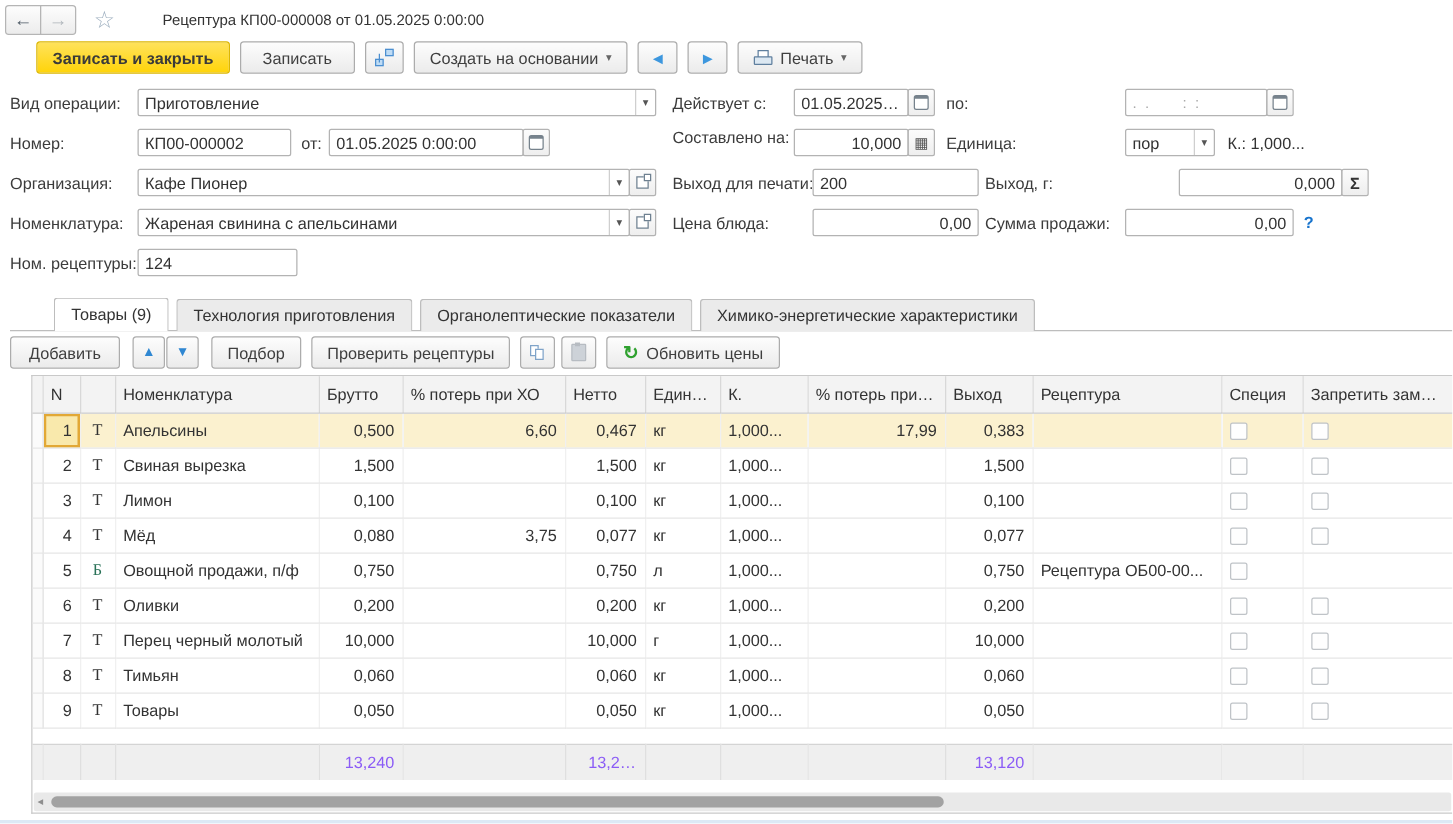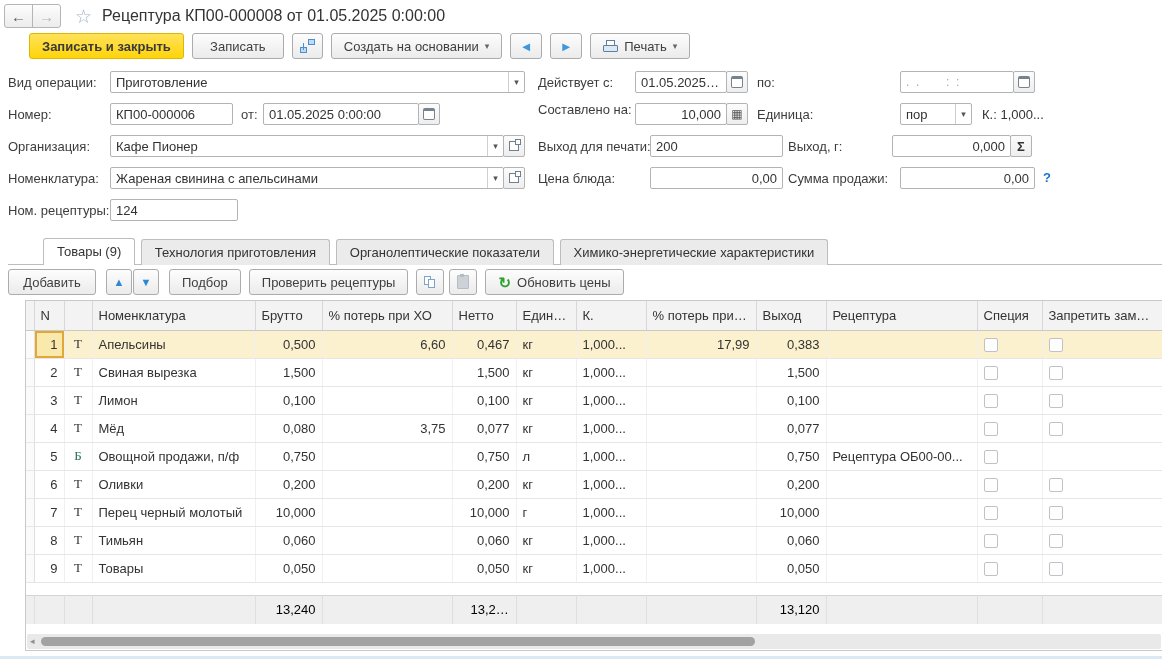--- a/index.html
+++ b/index.html
@@ -6,21 +6,21 @@
   .app{position:relative;width:1162px;height:659px;background:#fff;overflow:hidden;
        font-family:"Liberation Sans",sans-serif;font-size:13px;color:#333;}
   
   .titlebar{position:absolute;left:4px;top:3px;height:26px;display:flex;align-items:center;}
   .navgroup{display:flex;}
   .navbtn{width:29px;height:24px;border:1px solid #B5B5B5;background:linear-gradient(#FDFDFD,#ECECEC);
           display:flex;align-items:center;justify-content:center;font-size:15px;color:#4F5B66;padding:0;cursor:pointer;}
   .navbtn:first-child{border-radius:3px 0 0 3px;}
   .navbtn.fwd{border-radius:0 3px 3px 0;margin-left:-1px;color:#B0B6BC;}
   .star{font-size:19px;color:#9FB0C0;margin:0 10px 0 14px;line-height:1;}
-  .title{font-size:16px;color:#333;white-space:nowrap;}
+  .title{font-size:12px;color:#333;white-space:nowrap;margin-left:28px;}
   
   .toolbar{position:absolute;left:2px;top:33px;height:26px;display:flex;align-items:center;padding-left:27px;}
   .btn{height:26px;box-sizing:border-box;border:1px solid #ACACAC;border-radius:3px;
        background:linear-gradient(#FDFDFD,#EBEBEB);color:#3F3F3F;font-size:13px;
        font-family:"Liberation Sans",sans-serif;display:inline-flex;align-items:center;justify-content:center;
        padding:0 12px;cursor:pointer;white-space:nowrap;}
   .btn.yellow{background:linear-gradient(#FFE25B,#FFD40A);border-color:#DDB700;font-weight:bold;color:#3A3A3A;}
   .btn.iconbtn{padding:0 7px;}
   .ml8{margin-left:8px;} .ml10{margin-left:10px;} .ml5{margin-left:5px;} .ml1{margin-left:1px;}
   .dd-arrow{font-size:9px;color:#666;margin-left:6px;}
@@ -73,21 +73,21 @@
   table.grid{border-collapse:collapse;table-layout:fixed;width:1136px;}
   .grid th,.grid td{height:28px;padding:0 6px;font-size:13px;font-weight:normal;overflow:hidden;
                     white-space:nowrap;text-overflow:ellipsis;box-sizing:border-box;}
   .grid thead th{background:#F3F3F3;border-right:1px solid #D8D8D8;border-bottom:1px solid #C9C9C9;text-align:left;color:#333;height:29px;}
   .grid tbody td{border-right:1px solid #F0F0F0;border-bottom:1px solid #E6E6E6;color:#333;background:#fff;}
   .grid tbody td.c-margin{background:#FBFBFB;border-right:1px solid #E0E0E0;}
   .grid tbody tr.sel td{background:#FBF1CF;}
   .grid tbody tr.sel td.c-margin{background:#FBFBFB;}
   .grid td.curcell{box-shadow:inset 0 0 0 2px #E2A835;background:#F9E9AC !important;}
   .grid tr.filler td{height:13px;border:none;background:#fff;}
-  .grid tfoot td{background:#EFEFEF;border-right:1px solid #DFDFDF;border-top:1px solid #D4D4D4;height:29px;color:#000000;padding-left:18px;}
+  .grid tfoot td{background:#EFEFEF;border-right:1px solid #DFDFDF;border-top:1px solid #D4D4D4;height:29px;color:#8b5cf6;padding-left:18px;}
   .al-r{text-align:right;} .al-c{text-align:center;}
   .tletter{font-family:"Liberation Serif",serif;font-weight:bold;color:#4A4A4A;}
   .tletter.type-b{color:#2A7258;}
   .cb{display:inline-block;width:12px;height:12px;border:1px solid #BFC3C7;border-radius:2px;background:#FEFEFE;vertical-align:middle;cursor:pointer;}
   
   .hscroll{position:absolute;left:1px;bottom:1px;width:1134px;height:15px;background:#E9E9E9;border-radius:2px;}
   .hthumb{position:absolute;left:14px;top:3px;width:714px;height:9px;background:#A2A2A2;border-radius:5px;cursor:grab;}
   .harrow{position:absolute;left:3px;top:2px;font-size:9px;color:#8E8E8E;}
   .bottomedge{position:absolute;left:0;right:0;bottom:0;height:3px;background:#DCE9F5;}
 </style>
@@ -145,21 +145,21 @@
       <span class="fval">Приготовление</span>
       <span class="dd">
           <span>▾</span>
         </span>
     </div>
   </div>
 
   <span class="lbl" style="left:8px;top:107px">Номер:</span>
   <div class="fgroup" style="left:110px;top:103px;width:123px">
     <div class="field">
-      <span class="fval">КП00-000006</span>
+      <span class="fval">КП00-000002</span>
     </div>
   </div>
   <span class="lbl" style="left:241px;top:107px">от:</span>
   <div class="fgroup" style="left:263px;top:103px;width:177px">
     <div class="field">
       <span class="fval">01.05.2025  0:00:00</span>
     </div>
     <button class="fbtn">
         <span class="cal-icon"></span>
       </button>
@@ -241,21 +241,21 @@
   </div>
   <span class="plain" style="left:982px;top:107px">К.: 1,000...</span>
 
   <span class="lbl" style="left:538px;top:139px">Выход для печати:</span>
   <div class="fgroup" style="left:650px;top:135px;width:133px">
     <div class="field">
       <span class="fval">200</span>
     </div>
   </div>
   <span class="lbl" style="left:788px;top:139px">Выход, г:</span>
-  <div class="fgroup" style="left:892px;top:135px;width:140px">
+  <div class="fgroup" style="left:943px;top:135px;width:152px">
     <div class="field fr">
       <span class="fval">0,000</span>
     </div>
     <button class="fbtn sum">Σ</button>
   </div>
 
   <span class="lbl" style="left:538px;top:171px">Цена блюда:</span>
   <div class="fgroup" style="left:650px;top:167px;width:133px">
     <div class="field fr">
       <span class="fval">0,00</span>

